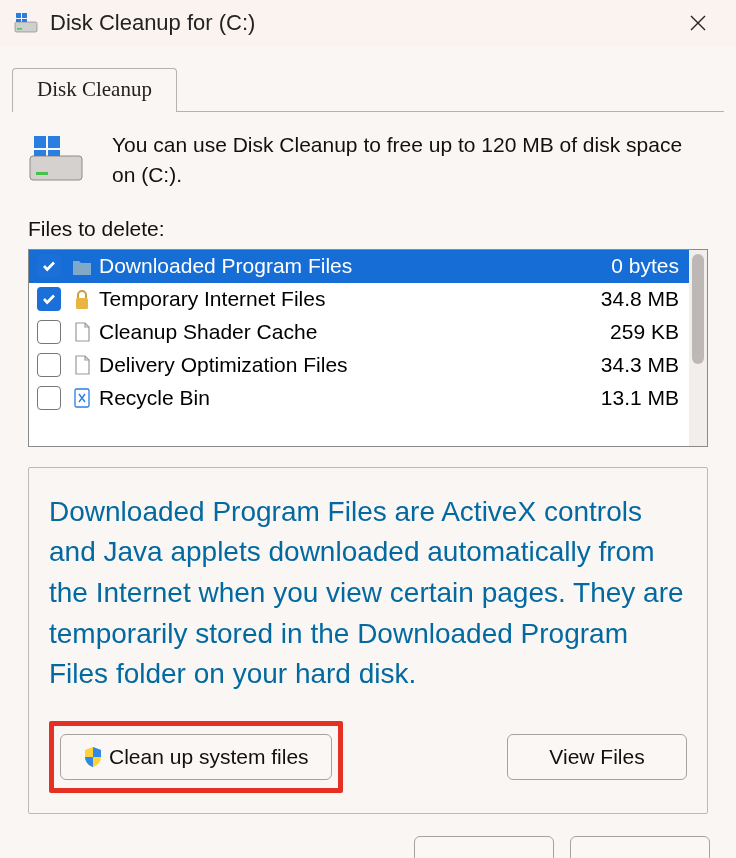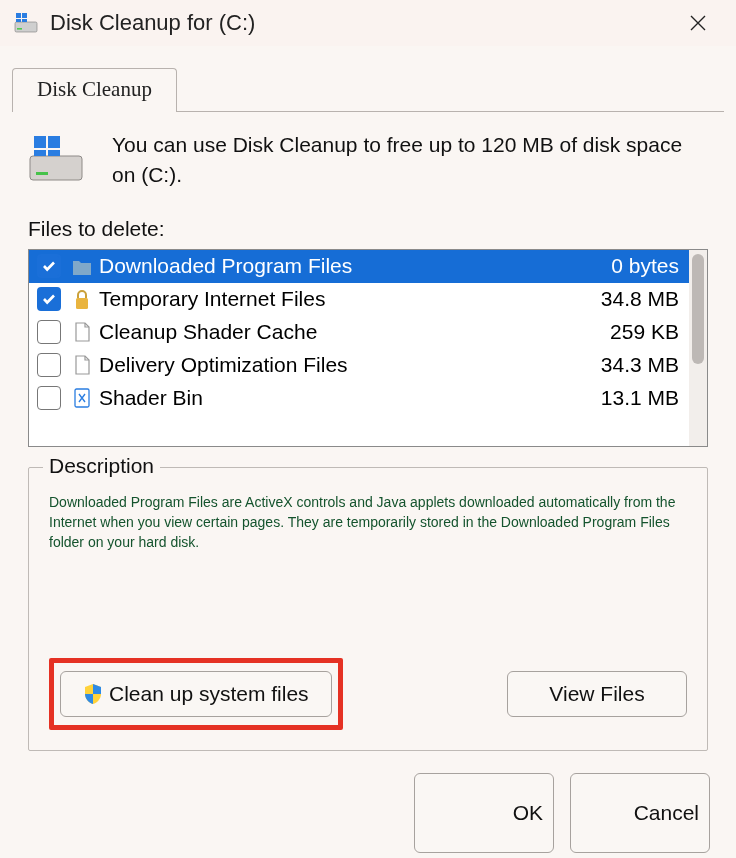--- a/index.html
+++ b/index.html
@@ -159,23 +159,23 @@
     }
     .desc-legend {
       position: absolute;
       top: -14px; left: 14px;
       background: #faf6f3;
       padding: 0 6px;
       font-size: 21px;
       color:#111;
     }
     .desc-text {
-      font-size: 14px;
+      font-size: 28px;
       line-height: 1.45;
-      color:#14532d;
+      color:#0369a1;
       min-height: 140px;
     }
     .desc-buttons {
       display:flex;
       justify-content: space-between;
       align-items: center;
       margin-top: 26px;
       gap: 18px;
     }
     .btn {
@@ -316,32 +316,31 @@
       </div>
 
       <div class="row">
         <span class="chk unchecked"></span>
         <span class="row-icon">
           <svg viewBox="0 0 22 24">
               <rect x="4" y="3" width="14" height="18" rx="1.5" fill="#fff" stroke="#2a7de1" stroke-width="1.3"></rect>
               <path d="M8 8l3 4-3 4m6-8l-3 4 3 4" stroke="#2a7de1" stroke-width="1.4" fill="none"></path>
             </svg>
         </span>
-        <span class="row-label">Shader Bin</span>
+        <span class="row-label">Recycle Bin</span>
         <span class="row-size">13.1 MB</span>
       </div>
     </div>
     <div class="scrollbar">
       <div class="thumb"></div>
     </div>
   </div>
 
 
   <div class="desc-group">
-    <div class="desc-legend">Description</div>
     <div class="desc-text">Downloaded Program Files are ActiveX controls and Java applets downloaded automatically from the Internet when you view certain pages. They are temporarily stored in the Downloaded Program Files folder on your hard disk.</div>
 
     <div class="desc-buttons">
       <span class="highlight-ring">
         <span class="btn">
           <span class="shield-icon">
             <svg viewBox="0 0 20 22">
               <path d="M10 1 L18 4 V11 C18 16 14 20 10 21 C6 20 2 16 2 11 V4 Z" fill="#ffd23a"></path>
               <path d="M10 1 L18 4 V11 L10 11 Z" fill="#2e8ae6"></path>
               <path d="M10 21 C6 20 2 16 2 11 L10 11 Z" fill="#2e8ae6"></path>

